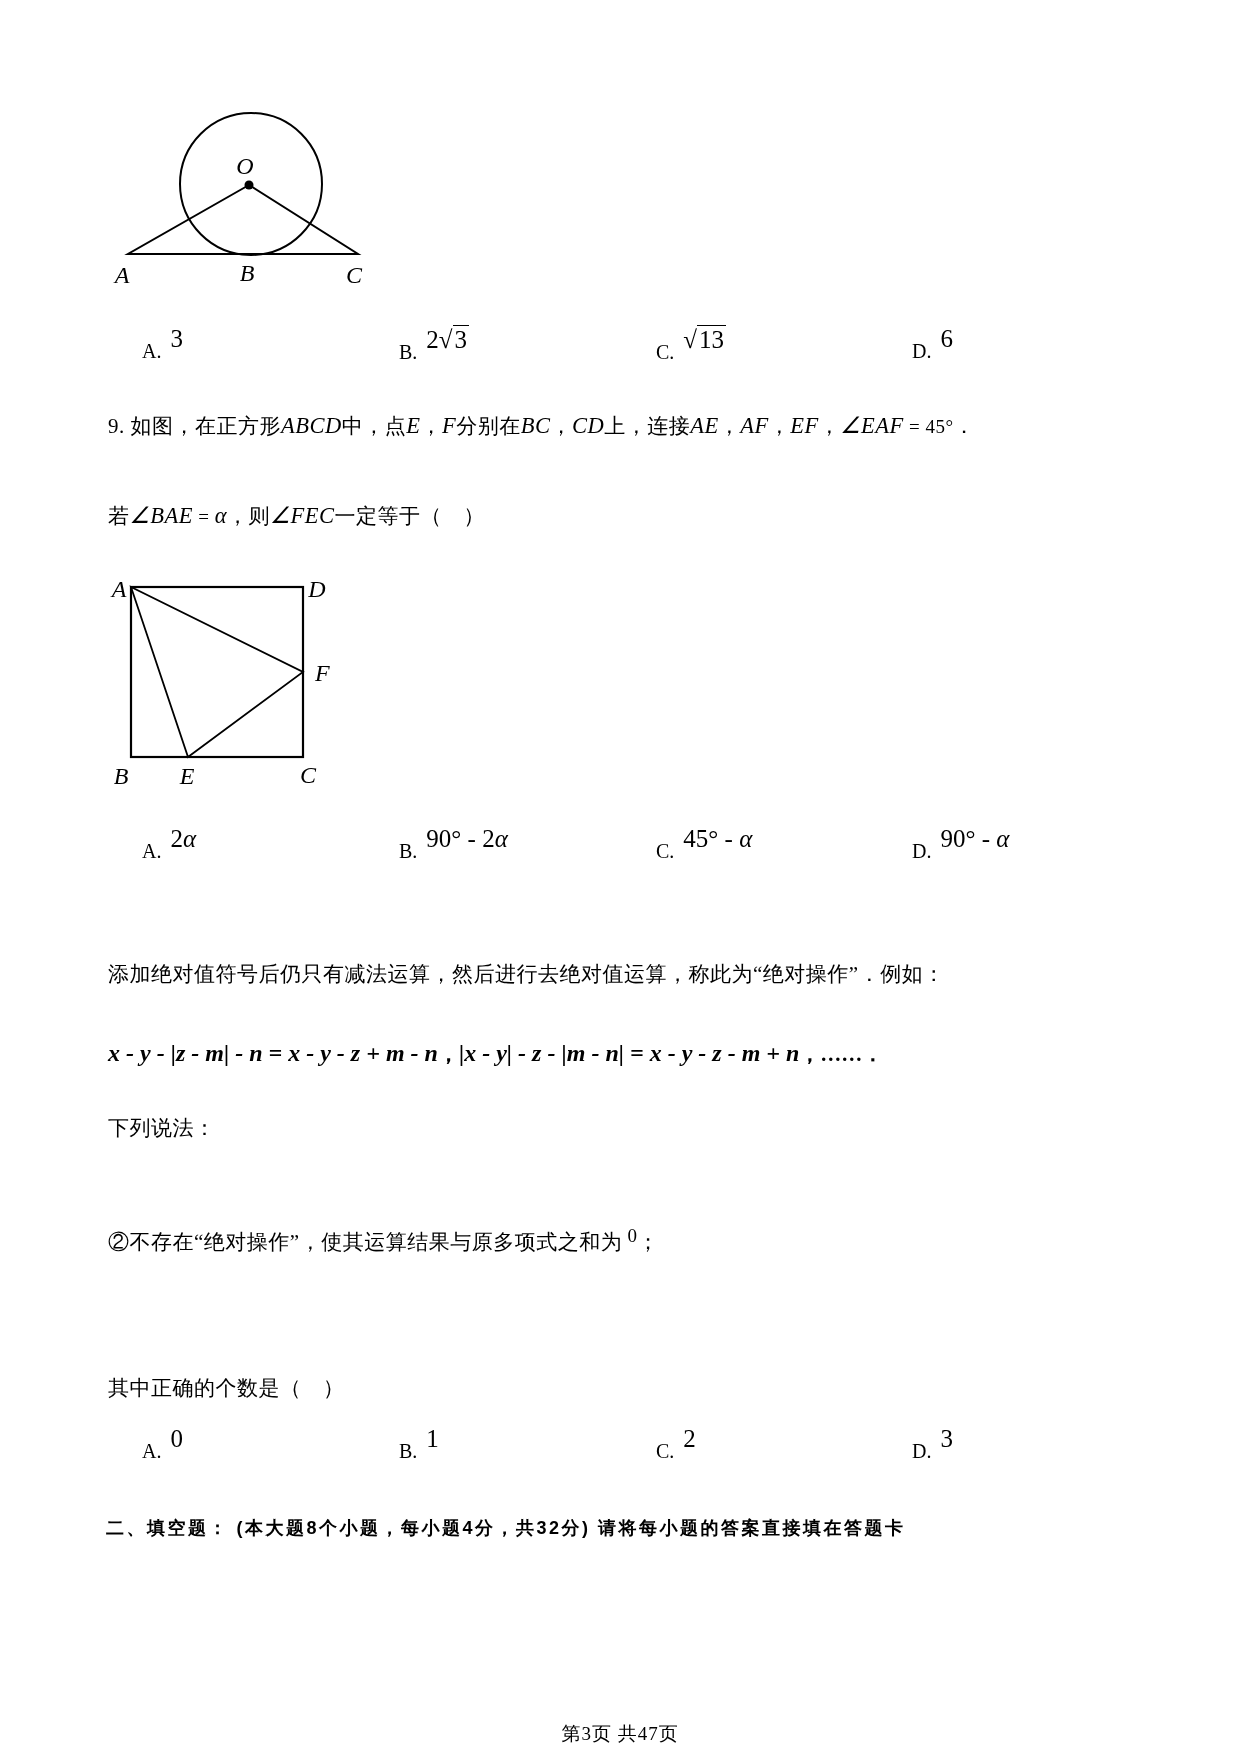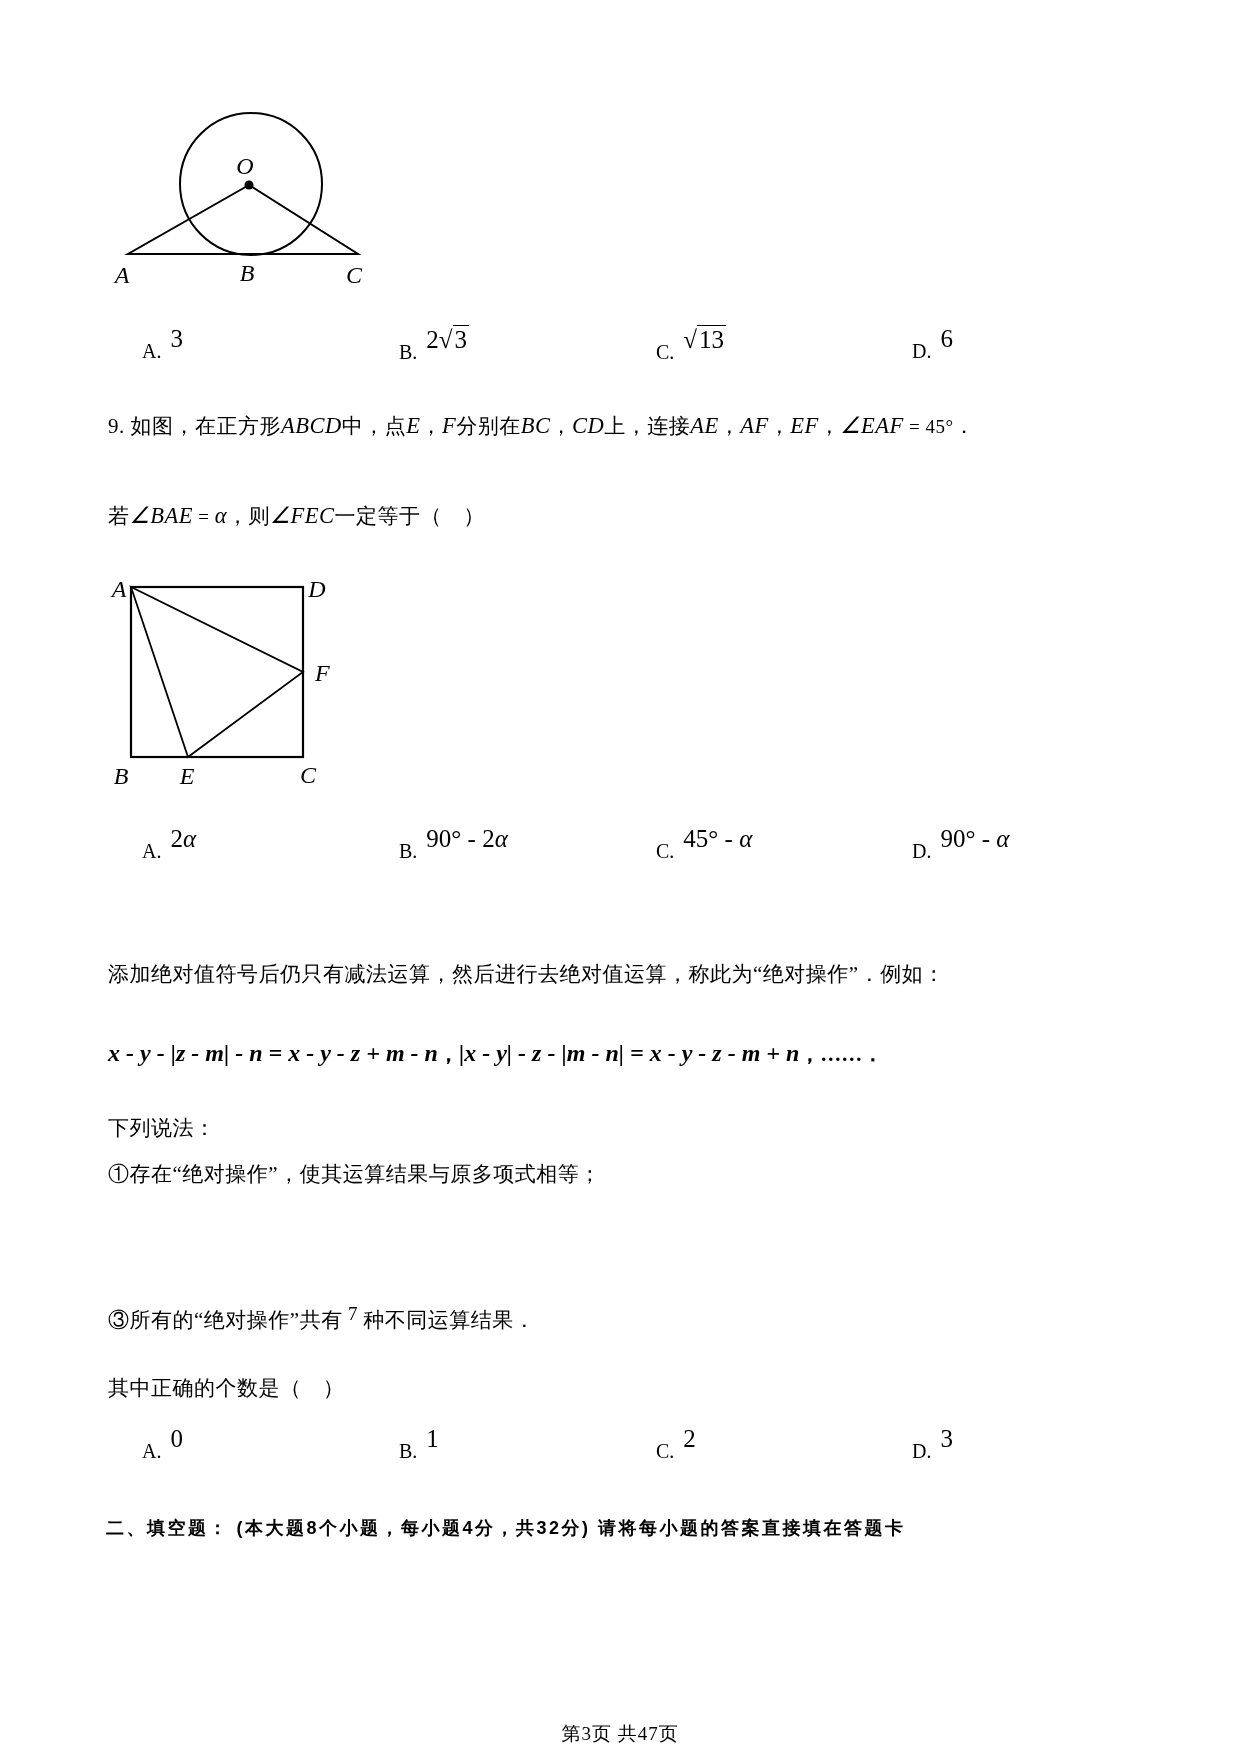--- a/index.html
+++ b/index.html
@@ -93,22 +93,21 @@
   <div class="opt" style="left:632px; top:836px;">
     <span class="ol">C.</span><span class="ov"><span class="rm">45° - </span><span class="it">α</span></span>
   </div>
   <div class="opt" style="left:888px; top:836px;">
     <span class="ol">D.</span><span class="ov"><span class="rm">90° - </span><span class="it">α</span></span>
   </div>
 
   <div class="line" style="top:960px;">添加绝对值符号后仍只有减法运算，然后进行去绝对值运算，称此为“绝对操作”．例如：</div>
   <div class="formula" style="top:1040px;"><span class="it">x - y - |z - m| - n = x - y - z + m - n</span><span class="sep">，</span><span class="it">|x - y| - z - |m - n| = x - y - z - m + n</span><span class="sep">，……．</span></div>
   <div class="line" style="top:1114px;">下列说法：</div>
-  <div class="line" style="top:1160px;"><span>①存在“绝对操作”，使其运算结果与原多项式相等；</span></div>
-  <div class="line" style="top:1306px;"><span>③所有的“绝对操作”共有</span><span class="rm raise"> 7 </span><span>种不同运算结果．</span></div>
+  <div class="line" style="top:1228px;"><span>②不存在“绝对操作”，使其运算结果与原多项式之和为</span><span class="rm raise"> 0</span><span>；</span></div>
   <div class="line" style="top:1374px;">其中正确的个数是（　）</div>
 
   <div class="opt" style="left:118px; top:1436px;">
     <span class="ol">A.</span><span class="ov"><span>0</span></span>
   </div>
   <div class="opt" style="left:375px; top:1436px;">
     <span class="ol">B.</span><span class="ov"><span>1</span></span>
   </div>
   <div class="opt" style="left:632px; top:1436px;">
     <span class="ol">C.</span><span class="ov"><span>2</span></span>

